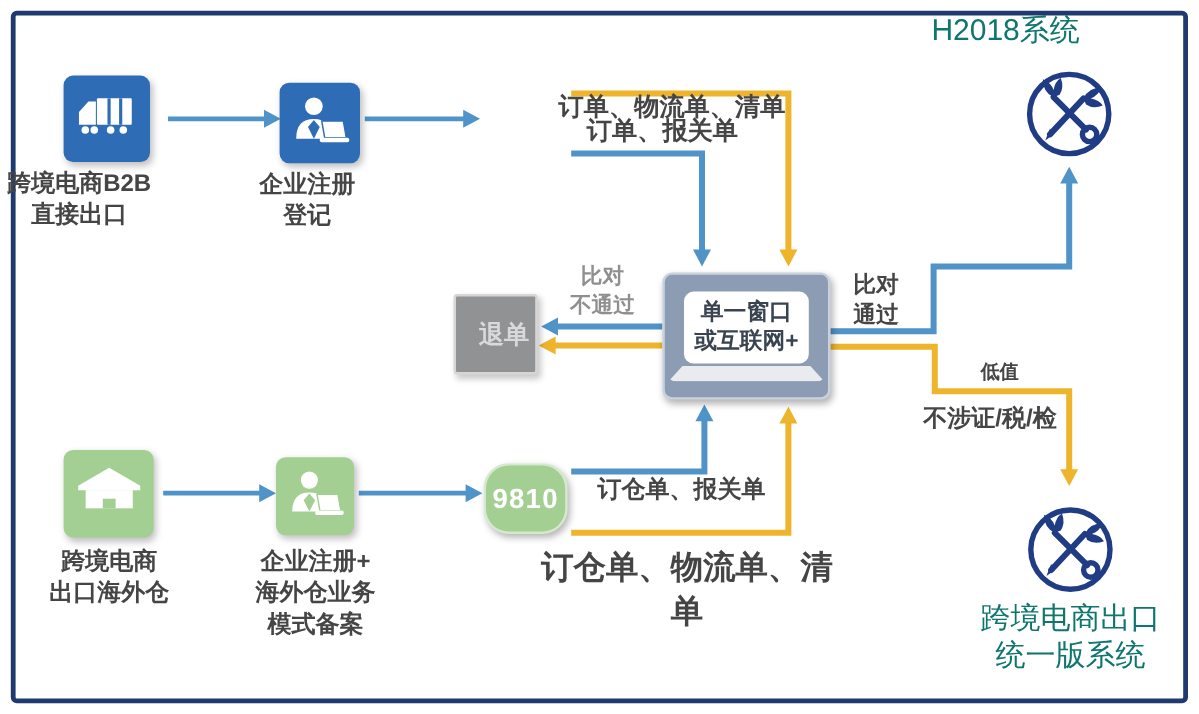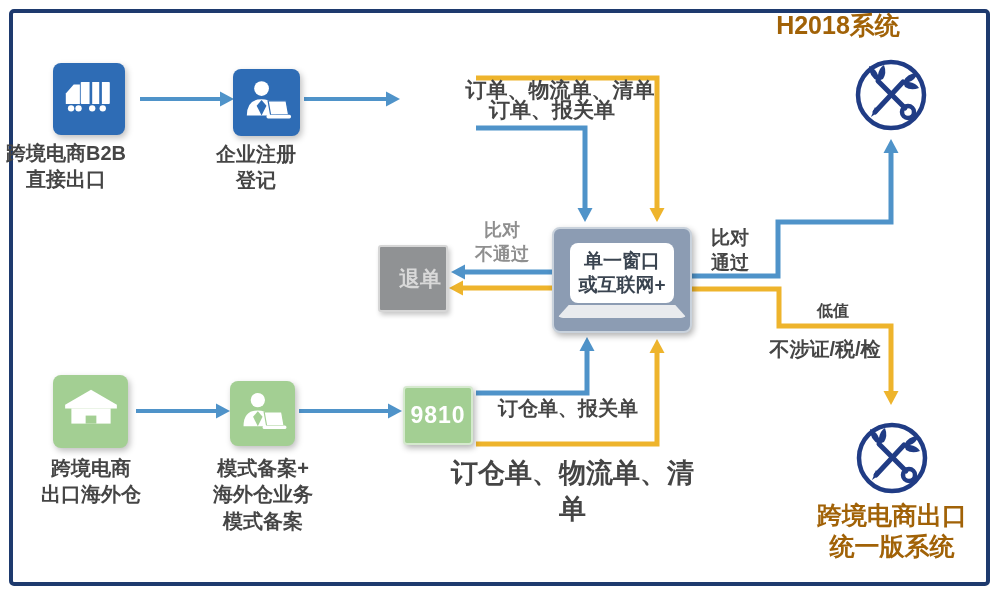--- a/index.html
+++ b/index.html
@@ -54,21 +54,21 @@
   }
   .reject{
     position:absolute;left:378px;top:245px;width:70px;height:67px;
     background:var(--reject-box);border:2px solid #d6d6d6;box-sizing:border-box;
     display:flex;align-items:center;justify-content:center;border-radius:3px;
     color:#d9d9d9;font-weight:bold;font-size:21px;box-shadow:2px 3px 5px rgba(0,0,0,.22);padding-left:14px;
   }
   .emblem{position:absolute;width:80px;height:80px;}
   .em-s{stroke:var(--emblem-navy);}
   .em-f{fill:var(--emblem-navy);}
-  .title{position:absolute;font-weight:bold;color:#a16207;text-align:center;white-space:pre-line;line-height:1.25;}
+  .title{position:absolute;font-weight:normal;color:#0f766e;text-align:center;white-space:pre-line;line-height:1.25;}
 </style>
 </head>
 <body>
 
 <div class="canvas">
   <div class="frame"></div>
 
   <svg class="wires" viewBox="0 0 999 595">
 
     <path class="wb thin" d="M140 99 H221"></path>
@@ -150,25 +150,25 @@
 
   <div class="tile tile-green" style="left:230px;top:381px;width:65px;height:65px;">
     <svg viewBox="0 0 72 72">
       <circle cx="30" cy="19" r="9" fill="#fff"></circle>
       <path d="M12 52 q0-20 18-20 q18 0 18 20 Z" fill="#fff"></path>
       <polygon points="30,33 36,40 30,52 24,40" fill="var(--icon-green)"></polygon>
       <polygon points="38,34 60,34 63,51 41,51" fill="#fff" stroke="var(--icon-green)" stroke-width="1.5"></polygon>
       <rect x="36" y="51" width="30" height="4.5" rx="2" fill="#fff"></rect>
     </svg>
   </div>
-  <div class="lbl" style="left:193px;top:455px;width:140px;font-size:20px;">模式备案+
+  <div class="lbl" style="left:193px;top:455px;width:140px;font-size:20px;">企业注册+
 海外仓业务
 模式备案</div>
 
-  <div class="code code-green" style="left:403px;top:386px;width:70px;height:59px;">9810</div>
+  <div class="code code-green" style="left:403px;top:386px;width:70px;height:59px;border-radius:21px;">9810</div>
   <div class="lbl" style="left:478px;top:395px;width:180px;font-size:20px;">订仓单、报关单</div>
   <div class="lbl" style="left:440px;top:456px;width:265px;font-size:27px;">订仓单、物流单、清单</div>
 
   <div class="platform">
     <div class="screen">
       <span>单一窗口
 或互联网+</span>
     </div>
     <div class="base"></div>
   </div>

